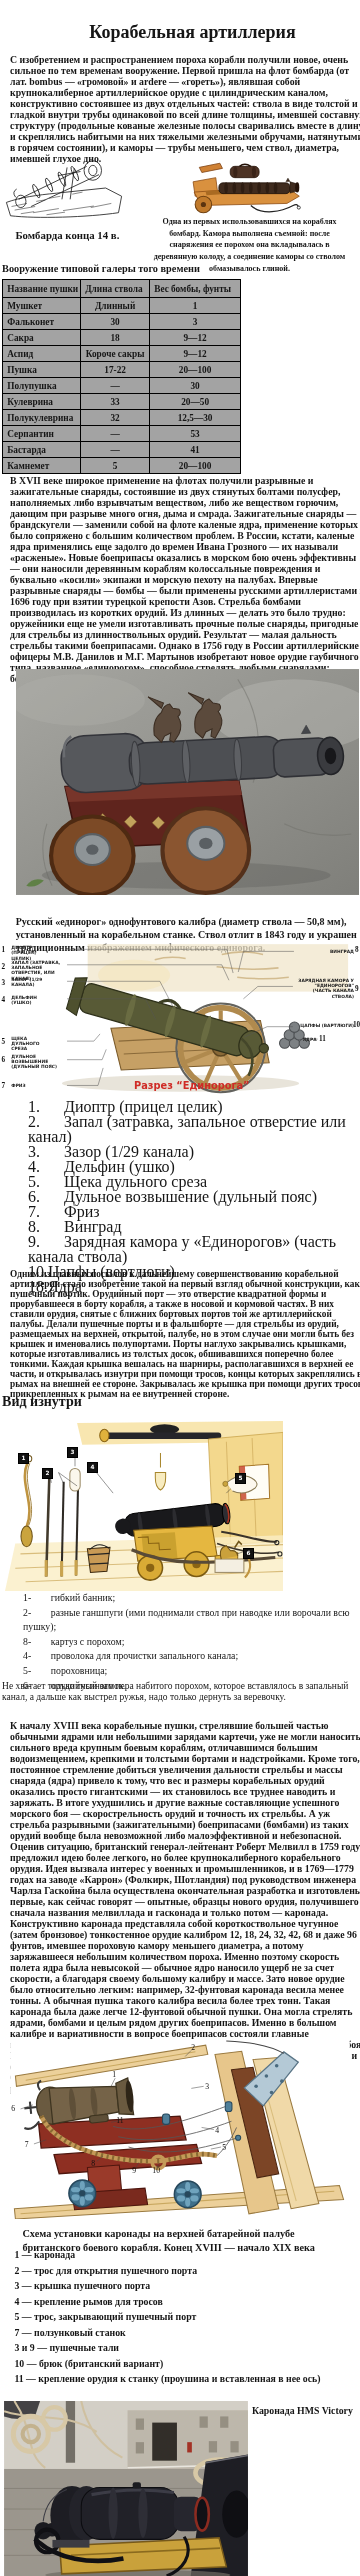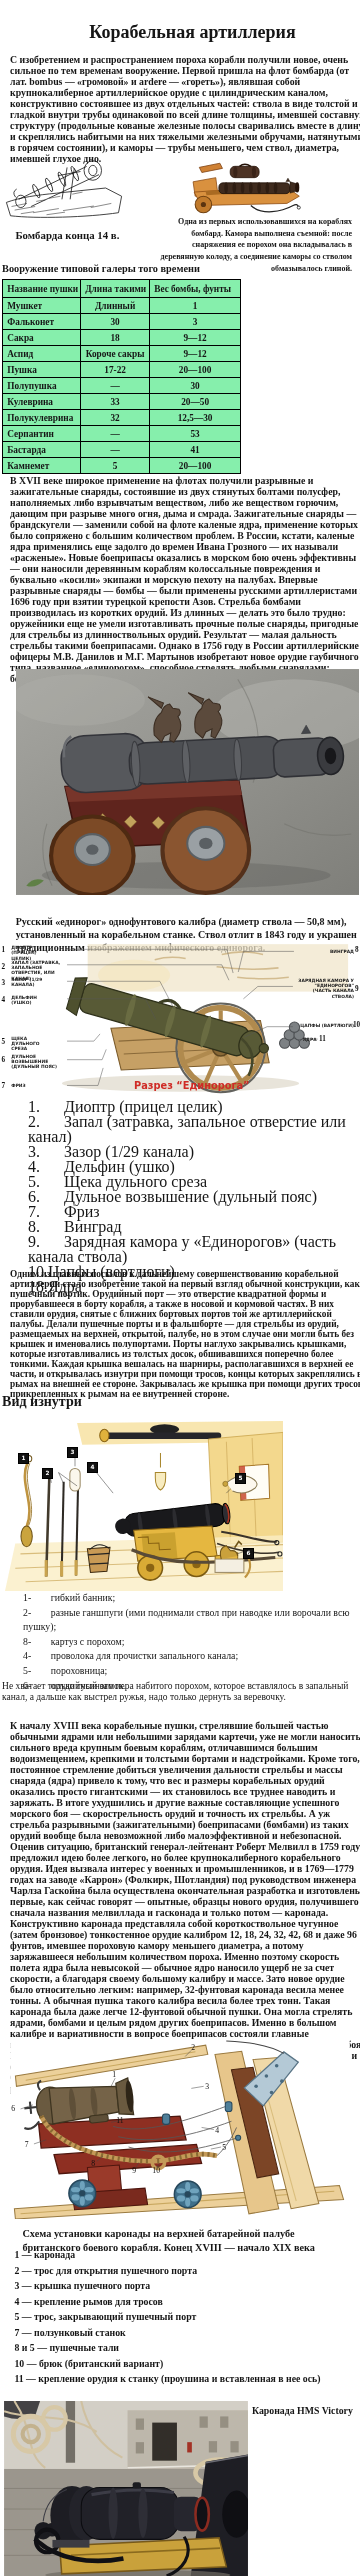--- a/index.html
+++ b/index.html
@@ -3,21 +3,21 @@
 <meta charset="utf-8">
 <style>
   html,body{margin:0;padding:0;background:#fff}
   body{width:361px;height:2987px;position:relative;overflow:hidden;
        font-family:"Liberation Serif",serif;color:#161616}
   .abs{position:absolute}
   .pb{font-weight:bold;font-size:9.8px;line-height:11px;margin:8px}
   .preg{font-weight:normal;font-size:9.5px;line-height:10.8px;margin:0}
   .h{font-weight:bold;margin:0;white-space:nowrap}
   .cap{font-weight:bold}
-  table.gal{border-collapse:collapse;table-layout:fixed;background:#86efac}
+  table.gal{border-collapse:collapse;table-layout:fixed;background:#a3a3a3}
   table.gal th,table.gal td{border:1px solid #000;font-weight:bold;font-size:9.3px;padding:0 4.1px;overflow:hidden;white-space:nowrap}
   table.gal th{height:17px;text-align:left}
   table.gal td{height:15px}
   td.c,th.c{text-align:center}
   .dl{position:absolute;font:bold 4.4px "DejaVu Sans",sans-serif;color:#222;line-height:5.2px}
   .dr{text-align:right}
   .dnum{position:absolute;font:bold 7.2px "Liberation Serif",serif;color:#111}
   .rlist div{font-size:16px;line-height:15px;font-weight:normal}
   .ilist div{font-size:9.8px;line-height:14.6px;font-weight:normal}
   .slist div{font-size:9.8px;line-height:15.5px;font-weight:bold}
@@ -85,34 +85,34 @@
         <path d="M194,42 l14,4 l0,14 l-14,4 z" fill="#3f2b1e" stroke="#1c0f06"></path>
         <ellipse cx="208" cy="53" rx="4" ry="10" fill="#241208"></ellipse>
         <path d="M186,42 l4,-7 l4,7" fill="#3f2b1e" stroke="#1c0f06"></path>
       </g>
       <path d="M118,88 C140,108 178,100 200,88 q8,-4 10,2" fill="none" stroke="#222" stroke-width="2.4"></path>
       <circle cx="211" cy="92" r="3" fill="none" stroke="#222" stroke-width="1.6"></circle>
     </svg>
   </div>
 
   <div class="abs cap" style="left:14.4px;top:229px;width:106px;text-align:center;font-size:10.8px">Бомбарда конца 14 в.</div>
-  <div class="abs cap" style="left:147px;top:216px;width:205px;text-align:right;font-size:8px;line-height:11.7px">Одна из первых использовавшихся на кораблях бомбард. Камора выполнена съемной: после снаряжения ее порохом она вкладывалась в деревянную колоду, а соединение каморы со стволом обмазывалось глиной.</div>
+  <div class="abs cap" style="left:147px;top:216px;width:205px;text-align:center;font-size:8px;line-height:11.7px">Одна из первых использовавшихся на кораблях бомбард. Камора выполнена съемной: после снаряжения ее порохом она вкладывалась в деревянную колоду, а соединение каморы со стволом обмазывалось глиной.</div>
 
   <h2 class="abs h" style="left:2.1px;top:263px;font-size:10.3px">Вооружение типовой галеры того времени</h2>
 
   <table class="abs gal" style="left:2.1px;top:279px;width:238px">
     <colgroup>
         <col style="width:78px">
         <col style="width:69px">
         <col style="width:91px">
       </colgroup>
     <thead>
       <tr>
         <th>Название пушки</th>
-        <th>Длина такими</th>
+        <th>Длина ствола</th>
         <th>Вес бомбы, фунты</th>
       </tr>
     </thead>
     <tbody>
       <tr>
           <td>Мушкет</td>
           <td class="c">Длинный</td>
           <td class="c">1</td>
         </tr>
       <tr>
@@ -505,21 +505,21 @@
   </div>
 
   <p class="abs pb" style="left:14.4px;top:2219px;width:325px;font-size:10.3px;line-height:14.4px">Схема установки каронады на верхней батарейной палубе британского боевого корабля. Конец XVIII — начало XIX века</p>
   <div class="abs slist" style="left:14.4px;top:2247px;width:340px">
     <div>1 — каронада</div>
     <div>2 — трос для открытия пушечного порта</div>
     <div>3 — крышка пушечного порта</div>
     <div>4 — крепление рымов для тросов</div>
     <div>5 — трос, закрывающий пушечный порт</div>
     <div>7 — ползунковый станок</div>
-    <div>8 и 5 — пушечные тали</div>
+    <div>3 и 9 — пушечные тали</div>
     <div>10 — брюк (британский вариант)</div>
     <div>11 — крепление орудия к станку (проушина и вставленная в нее ось)</div>
   </div>
 
   <div class="abs" style="left:4.1px;top:2401px;width:244px;height:178px">
     <svg width="244" height="178" viewBox="0 0 474 346">
       <rect width="474" height="132" fill="#d3cfc6"></rect>
       <rect x="240" y="18" width="234" height="114" fill="#bdb7ab"></rect>
       <g fill="#958f82">
         <rect x="256" y="34" width="16" height="22"></rect>

